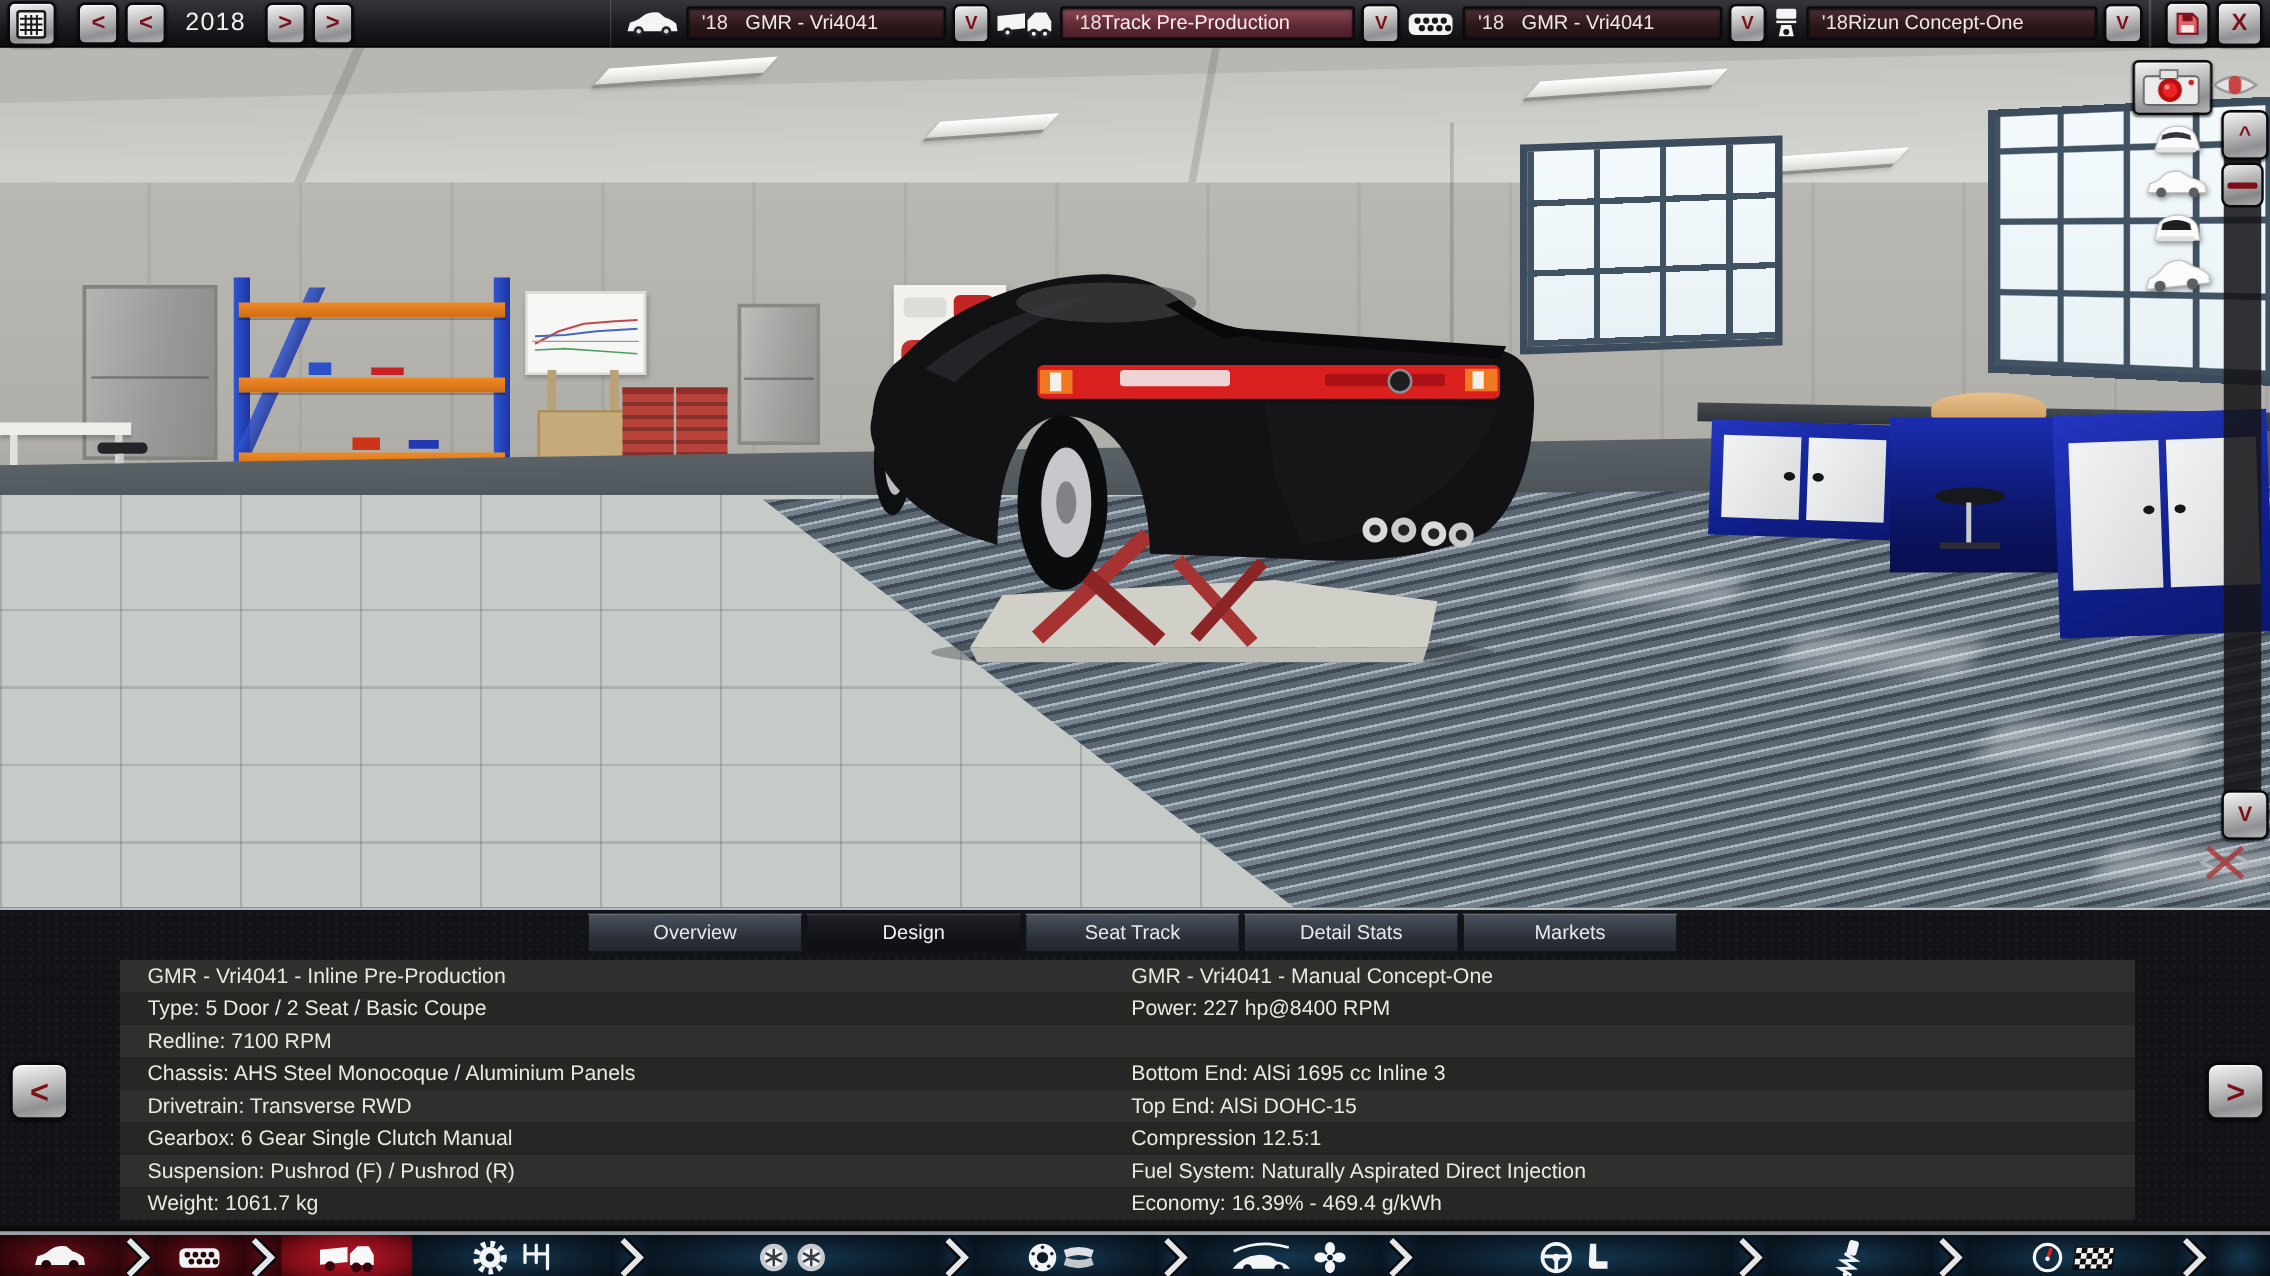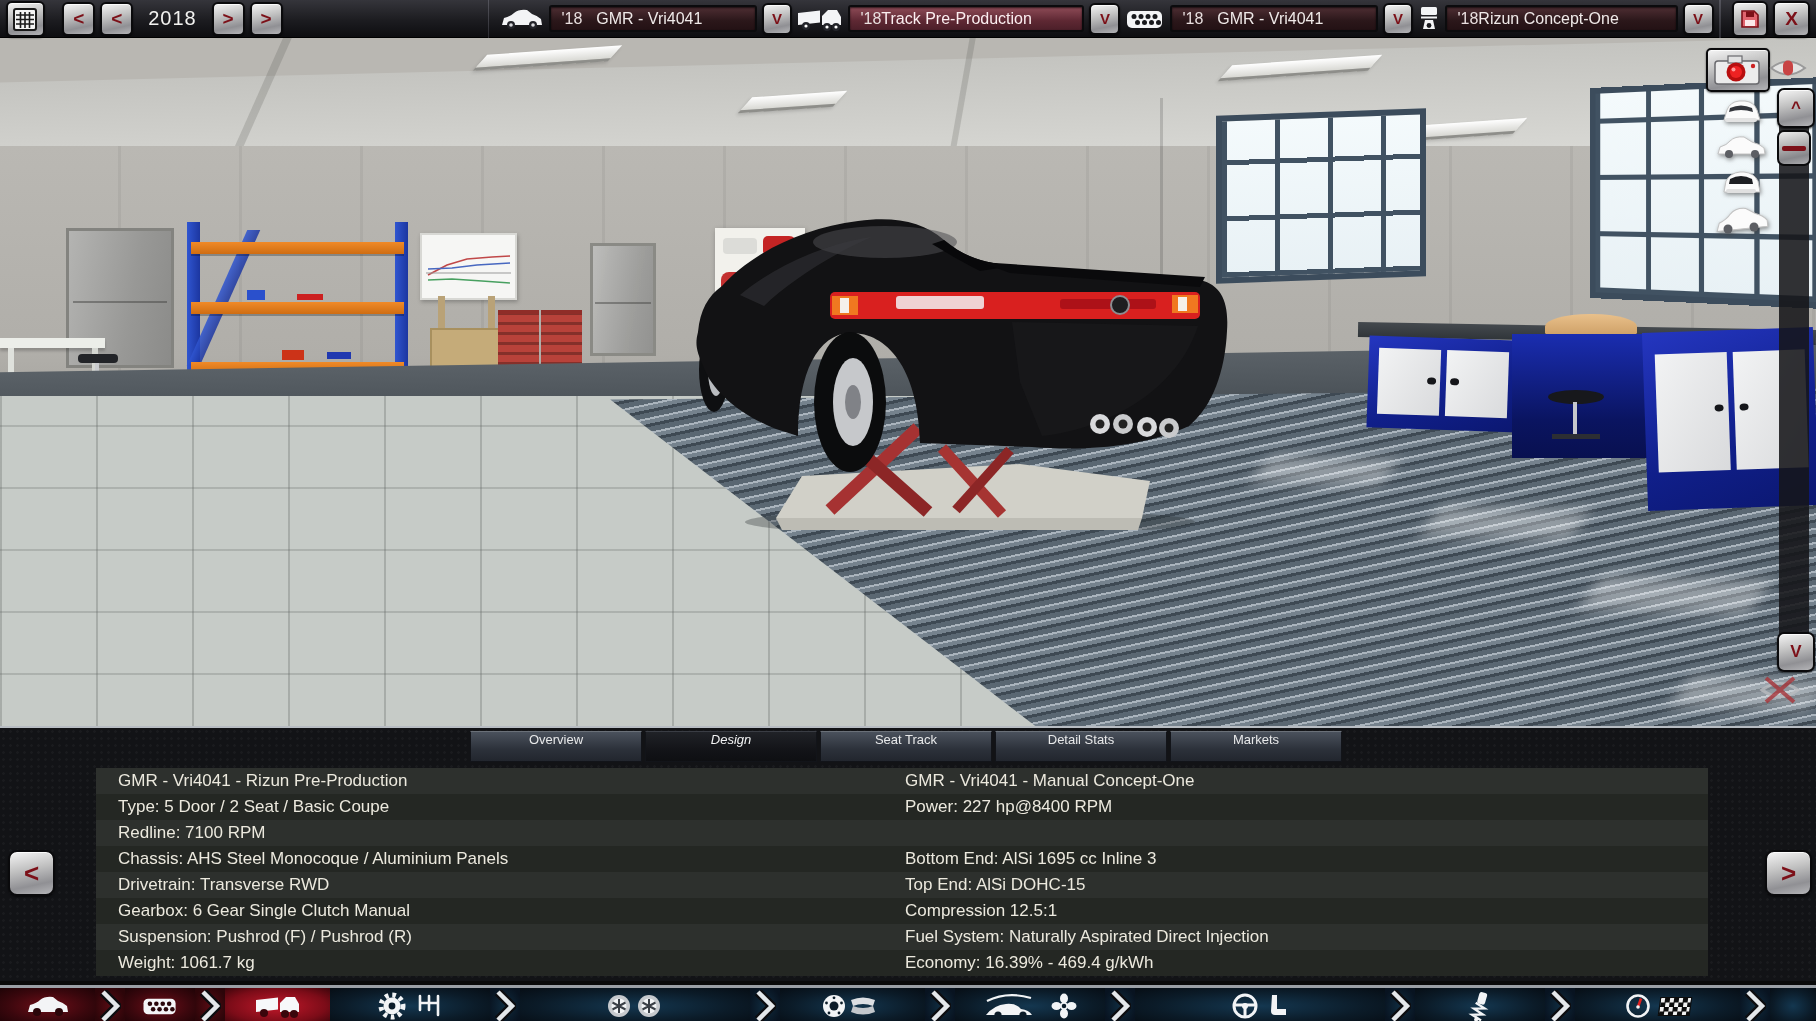--- a/index.html
+++ b/index.html
@@ -80,25 +80,25 @@
   .scroll-thumb{left:1777px;top:92px;width:34px;height:36px;border-radius:7px;
     background:linear-gradient(168deg,#ececec,#b5b5b5 40%,#87878b 75%,#adadb0);
     border:2px solid #0a0a0c;box-sizing:border-box;cursor:grab;}
   .scroll-thumb:after{content:"";position:absolute;left:3px;right:3px;top:14px;height:5px;background:#7c1018;border-radius:2px;}
 
   
   #panel{position:absolute;left:0;top:726px;width:1816px;height:259px;z-index:60;
     background:#121316;border-top:2px solid #b7bcc2;
     background-image:radial-gradient(rgba(255,255,255,.035) 1px,transparent 1.6px);background-size:7px 7px;}
   #tabs{position:absolute;left:470px;top:3px;display:flex;gap:3px;}
-  .tab{width:172px;height:31px;display:flex;justify-content:center;
-    color:#e8e9ea;font-size:13px;cursor:pointer;
+  .tab{width:172px;height:31px;display:flex;align-items:center;justify-content:center;
+    color:#e8e9ea;font-size:16px;cursor:pointer;
     background:linear-gradient(#4a515c,#2c313a 60%,#22262e);
     border:1px solid #121419;border-top:1px solid #6a7078;box-sizing:border-box;}
-  .tab.active{background:linear-gradient(#202227,#131418 60%,#0e0f12);border-top-color:#3a3d44;color:#f2f3f4;font-style:italic;}
+  .tab.active{background:linear-gradient(#202227,#131418 60%,#0e0f12);border-top-color:#3a3d44;color:#f2f3f4;}
   #rows{position:absolute;left:96px;top:40px;width:1612px;}
   .drow{height:26px;display:flex;align-items:center;color:#ece9de;font-size:17px;}
   .drow:nth-child(odd){background:#2d302d;}
   .drow:nth-child(even){background:#242723;}
   .dleft{margin-left:22px;width:765px;}
   .dright{margin-left:22px;}
   .panelarrow{width:43px;height:42px;font-size:26px;border-radius:9px;}
 
   
   #botbar{position:absolute;left:0;top:985px;width:1816px;height:36px;z-index:70;display:flex;
@@ -428,21 +428,21 @@
     <div class="tab">
         <span>Detail Stats</span>
       </div>
     <div class="tab">
         <span>Markets</span>
       </div>
   </div>
 
   <div id="rows">
     <div class="drow">
-        <span class="dleft">GMR - Vri4041 - Rizun Pre-Production</span>
+        <span class="dleft">GMR - Vri4041 - Inline Pre-Production</span>
         <span class="dright">GMR - Vri4041 - Manual Concept-One</span>
       </div>
     <div class="drow">
         <span class="dleft">Type: 5 Door / 2 Seat / Basic Coupe</span>
         <span class="dright">Power: 227 hp@8400 RPM</span>
       </div>
     <div class="drow">
         <span class="dright">Redline: 7100 RPM</span>
       </div>
     <div class="drow">

